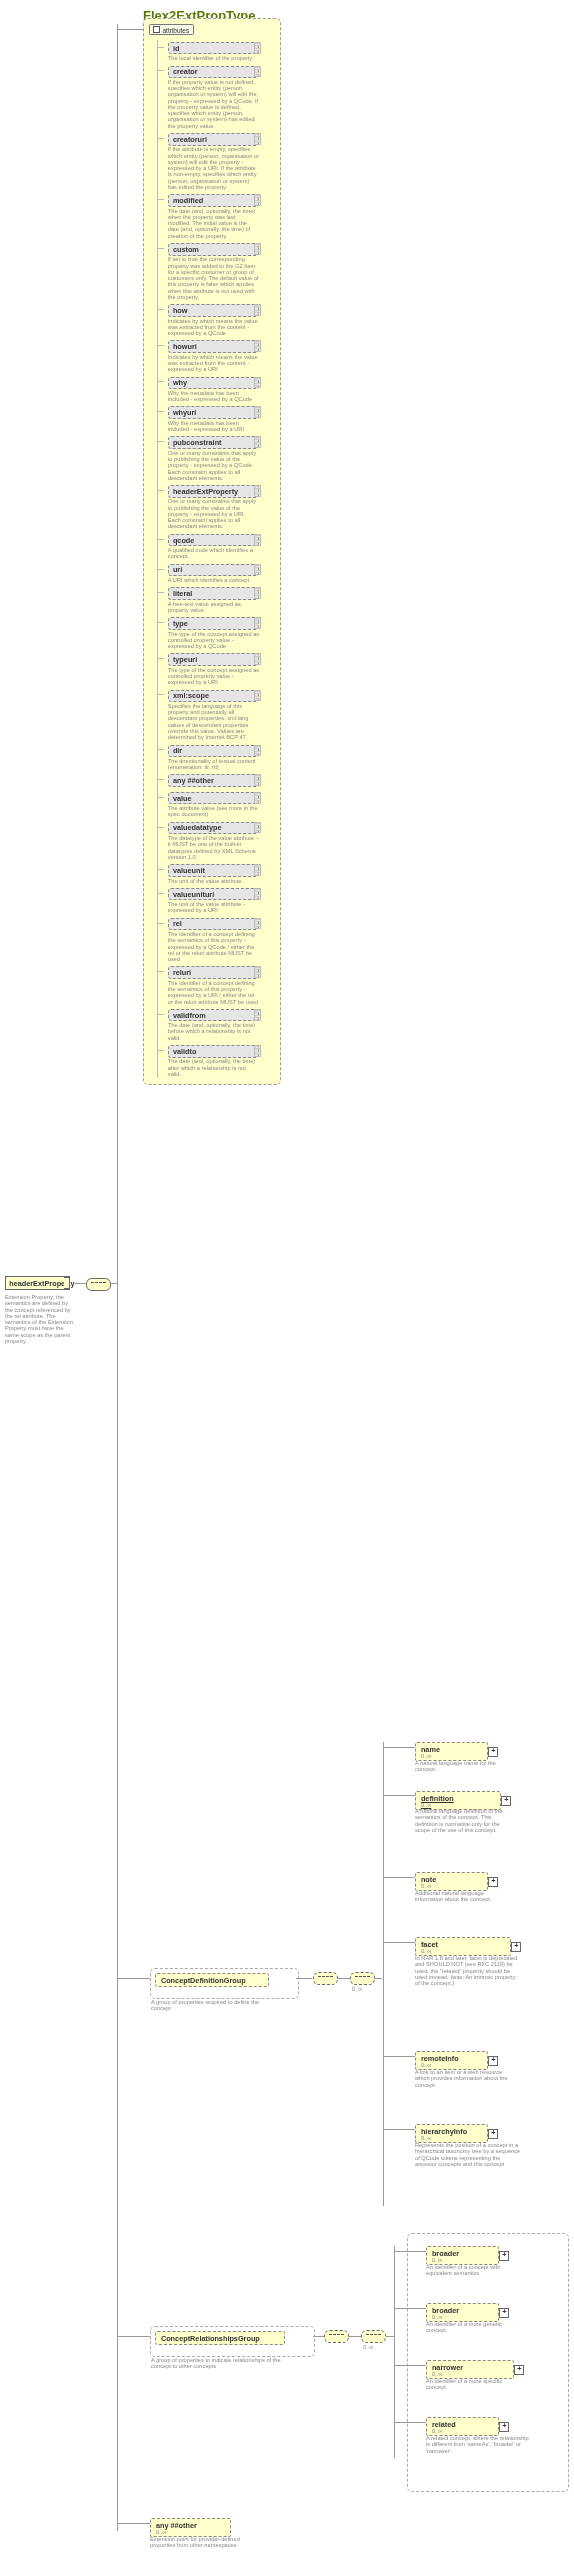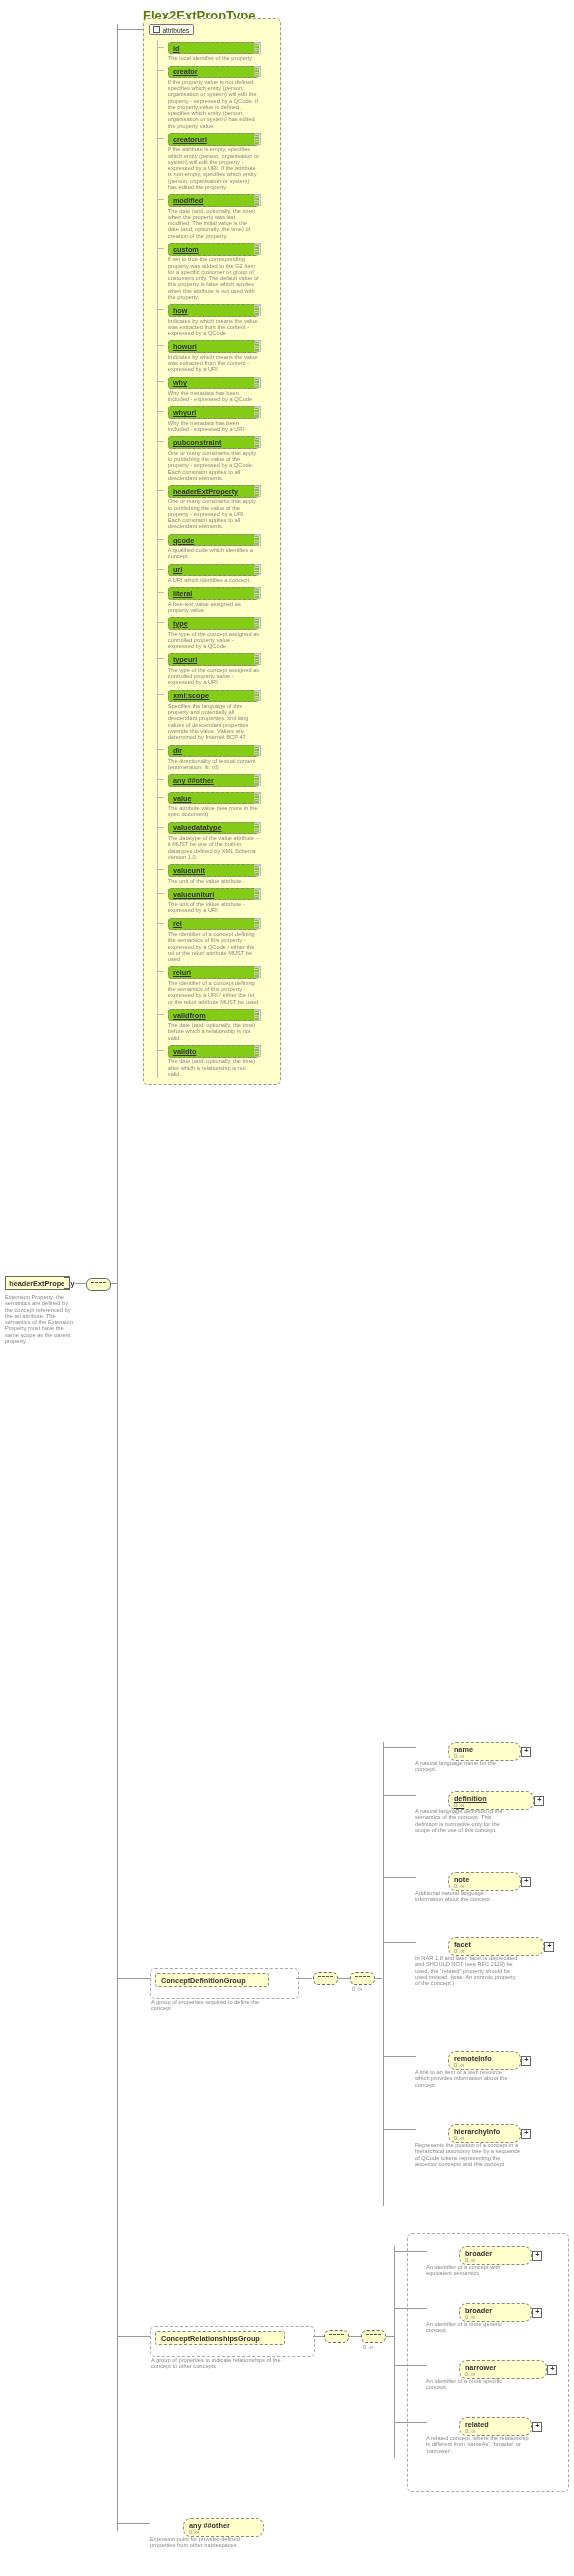--- a/index.html
+++ b/index.html
@@ -150,22 +150,21 @@
     width: 6.5px;
     height: 0.8px;
     background: #bbb;
   }
   .attr .name {
     display: block;
     border: 0.8px dashed #888;
     border-radius: 3.3px;
     padding: 0.8px 4.1px;
     font-weight: bold;
-    background: #84cc16;
-    text-decoration: underline;
+    background: #e5e5e5;
   }
   .attr .desc {
     display: block;
     font-size: 5.7px;
     color: #888;
     line-height: 1.1;
     margin-top: 0.8px;
   }
   .attr .grip {
     position: absolute;
@@ -178,25 +177,24 @@
     background:
       repeating-linear-gradient(#ccc, #ccc 0.8px, transparent 0.8px, transparent 2.4px);
   }
 
   
   .node {
     position: absolute;
     min-width: 65px;
     background: #ffffcc;
     border: 0.8px dashed #888;
-    border-radius: 8px;
+    border-radius: 2px;
     padding: 1.6px 4.9px;
     font-weight: bold;
     box-sizing: border-box;
-    margin-left: 33px;
   }
   .node .mult {
     font-size: 5.7px;
     font-weight: normal;
     color: #888;
     display: block;
     margin-top: -0.8px;
   }
   .node-desc {
     position: absolute;

